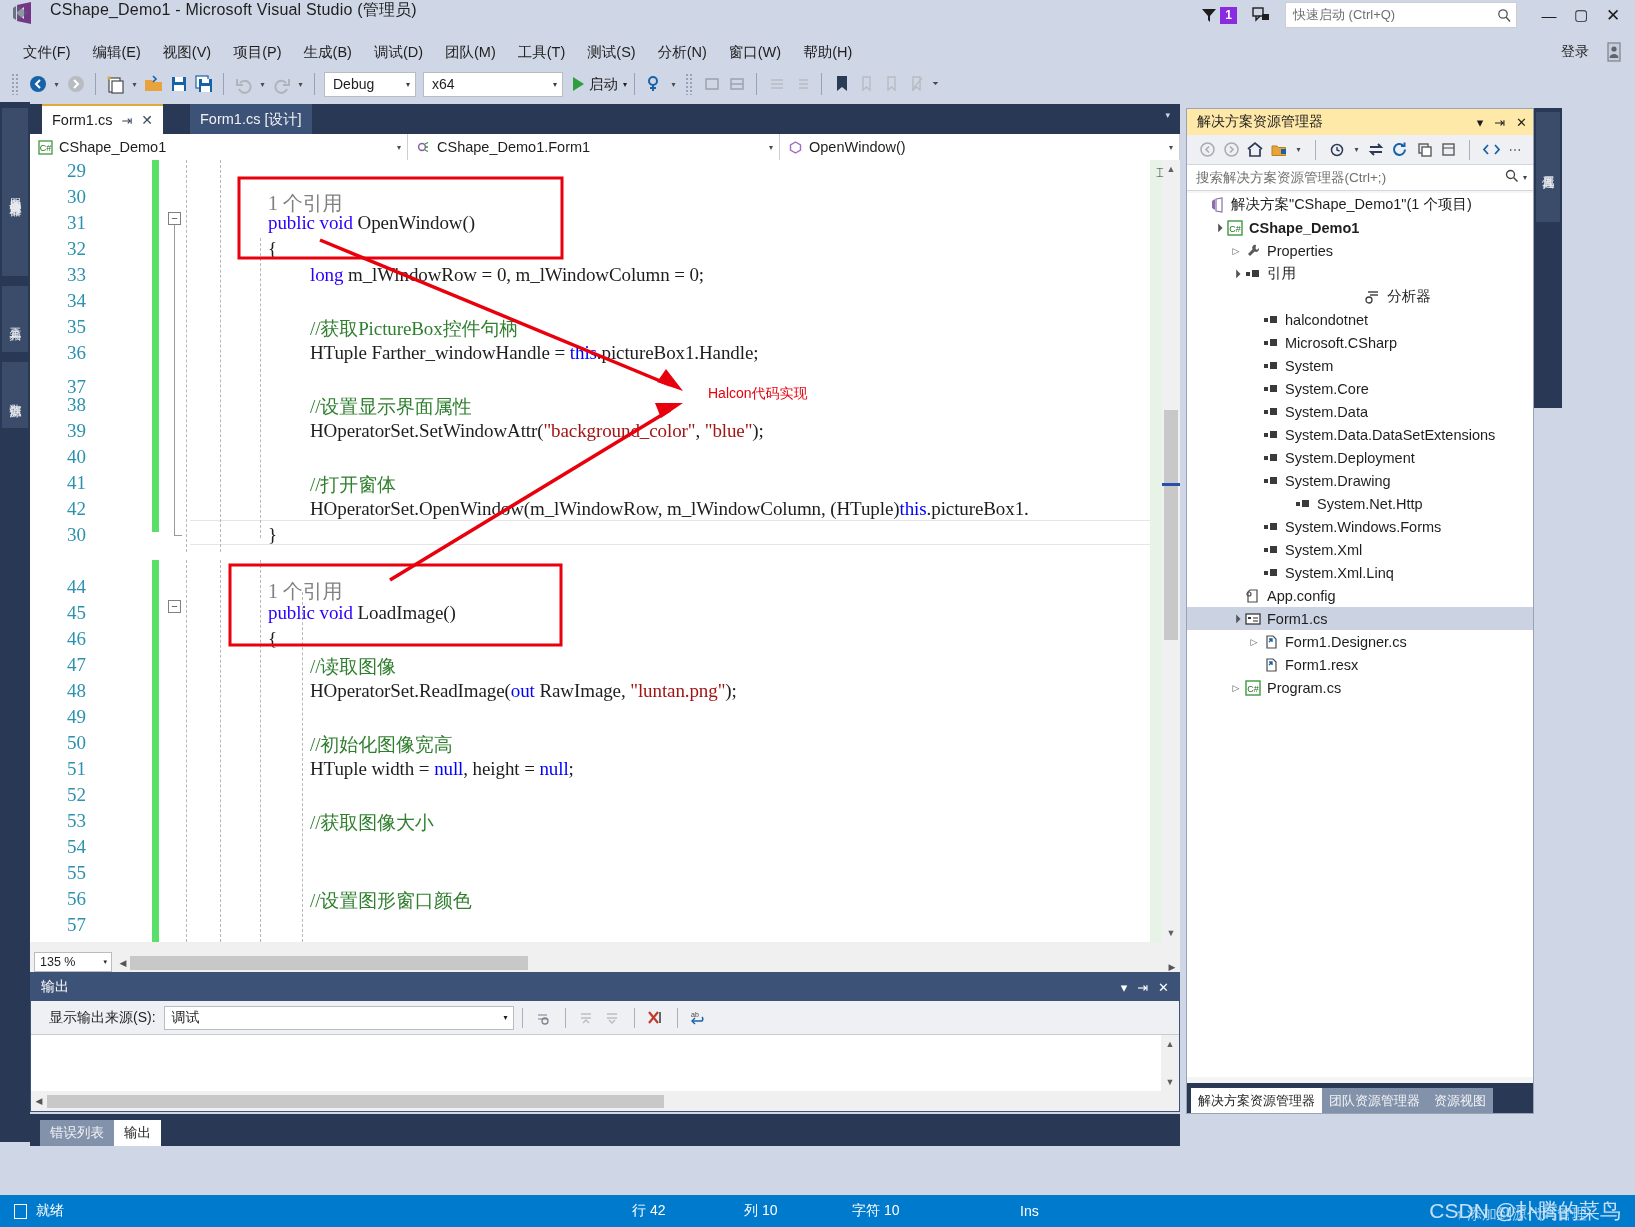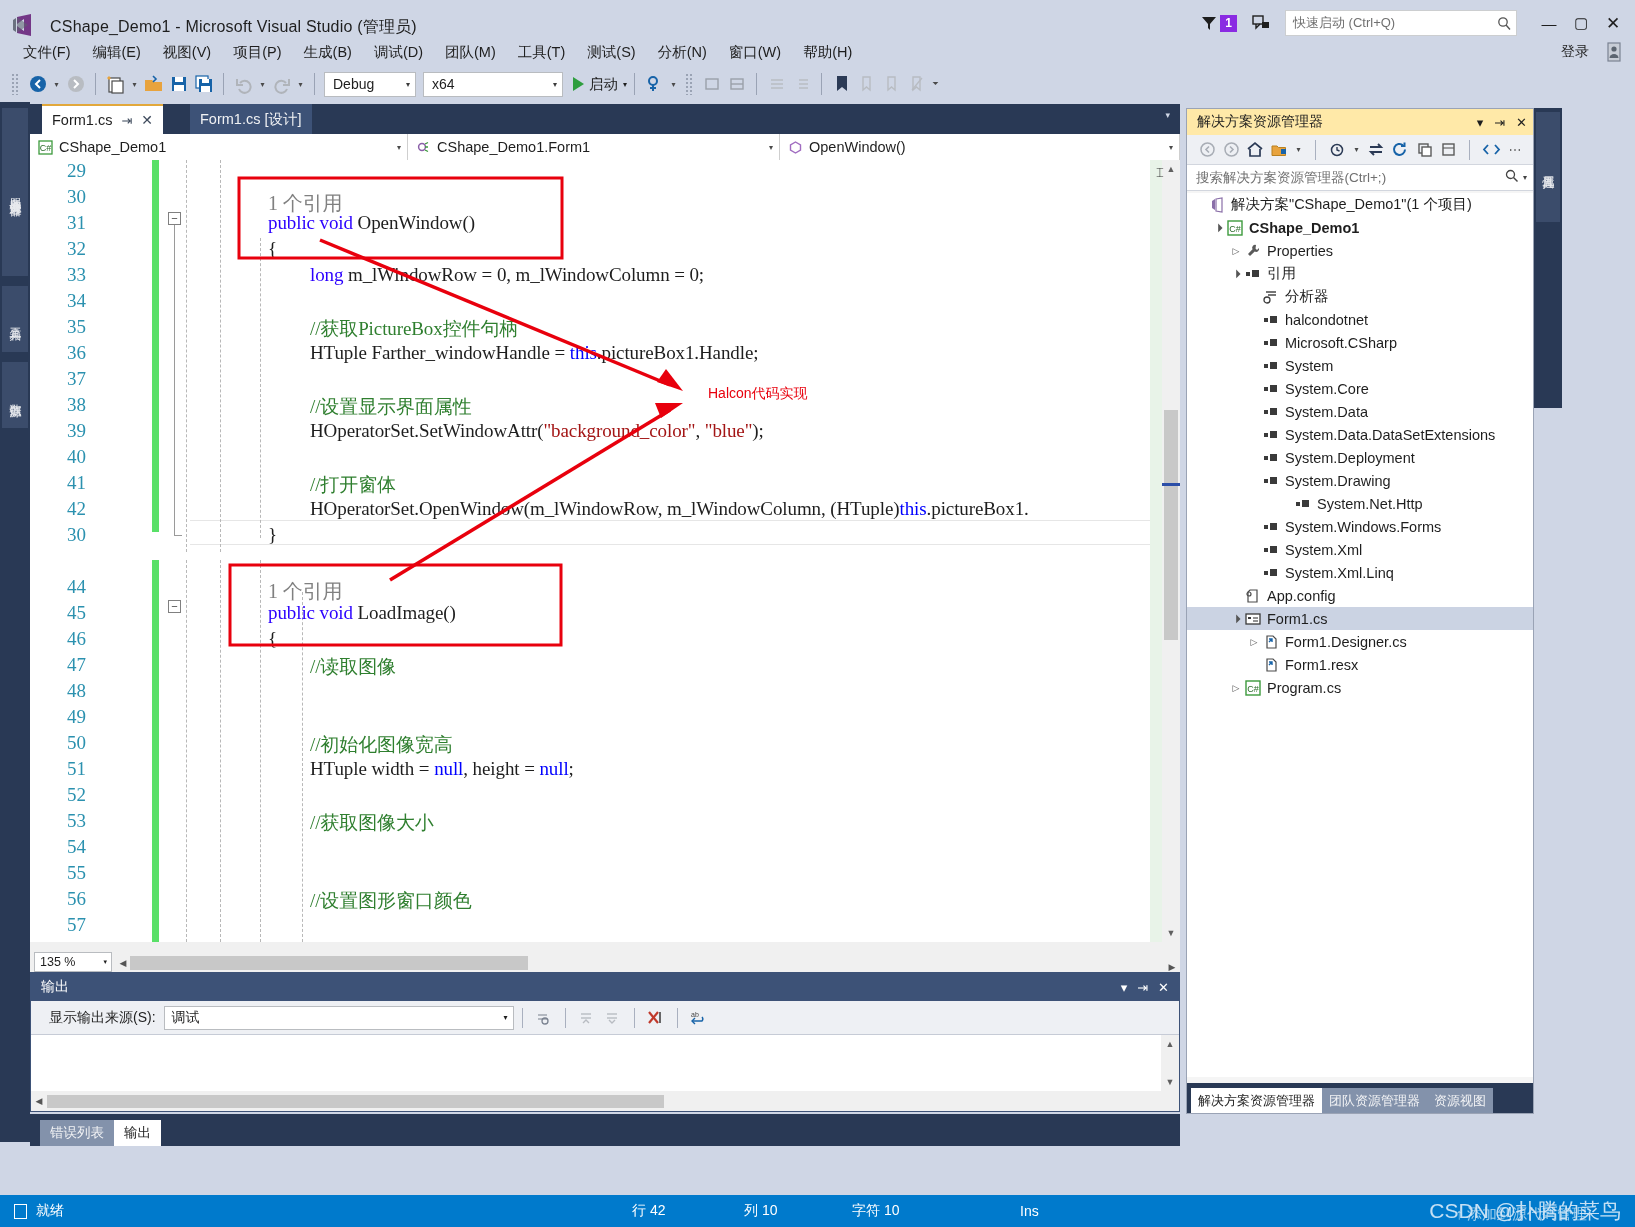--- a/index.html
+++ b/index.html
@@ -7,21 +7,21 @@
   body {
     font-family: "Liberation Sans", sans-serif;
     background:#293955;
     font-size:14px;
     color:#1e1e1e;
     -webkit-font-smoothing:antialiased;
   }
   #app { position:relative; width:1635px; height:1227px; background:#cfd6e5; }
 
   
-  .titlebar { position:absolute; left:0; top:0; width:1635px; height:38px; background:#cfd6e5; display:flex; align-items:flex-end; }
+  .titlebar { position:absolute; left:0; top:0; width:1635px; height:38px; background:#cfd6e5; display:flex; align-items:flex-start; }
   .vs-logo { width:26px; height:26px; margin-left:10px; position:relative; }
   .vs-logo svg { display:block; }
   .title-text { margin-left:14px; font-size:16px; color:#1e1e1e; letter-spacing:.2px; }
   .title-right { margin-left:auto; display:flex; align-items:center; gap:8px; padding-right:6px; }
   .notif-wrap { display:flex; align-items:center; gap:2px; }
   .flag-icon { width:18px; height:18px; }
   .badge-1 { background:#8a2be2; color:#fff; font-size:12px; width:17px; height:17px; display:flex; align-items:center; justify-content:center; font-weight:bold; }
   .feedback-icon { width:20px; height:20px; margin-left:6px; }
   .quick-launch { width:232px; height:26px; background:#fff; border:1px solid #ccced0; display:flex; align-items:center; padding:0 4px 0 7px; font-size:13px; color:#707070; margin-left:6px; }
   .quick-launch span { flex:1; }
@@ -411,21 +411,21 @@
 
     <div class="gutter-num">
       <div class="lnum" style="top:0px;">29</div>
       <div class="lnum" style="top:26px;">30</div>
       <div class="lnum" style="top:52px;">31</div>
       <div class="lnum" style="top:78px;">32</div>
       <div class="lnum" style="top:104px;">33</div>
       <div class="lnum" style="top:130px;">34</div>
       <div class="lnum" style="top:156px;">35</div>
       <div class="lnum" style="top:182px;">36</div>
-      <div class="lnum" style="top:208px;">37</div>
+      <div class="lnum" style="top:216px;">37</div>
       <div class="lnum" style="top:234px;">38</div>
       <div class="lnum" style="top:260px;">39</div>
       <div class="lnum" style="top:286px;">40</div>
       <div class="lnum" style="top:312px;">41</div>
       <div class="lnum" style="top:338px;">42</div>
       <div class="lnum" style="top:364px;">30</div>
       <div class="lnum" style="top:416px;">44</div>
       <div class="lnum" style="top:442px;">45</div>
       <div class="lnum" style="top:468px;">46</div>
       <div class="lnum" style="top:494px;">47</div>
@@ -450,20 +450,21 @@
     <div class="codeline cmt" style="left:280px;top:234px;">//设置显示界面属性</div>
     <div class="codeline" style="left:280px;top:260px;">HOperatorSet.SetWindowAttr(<span class="str">"background_color"</span>, <span class="str">"blue"</span>);</div>
     <div class="codeline cmt" style="left:280px;top:312px;">//打开窗体</div>
     <div class="codeline" style="left:280px;top:338px;">HOperatorSet.OpenWindow(m_lWindowRow, m_lWindowColumn, (HTuple)<span class="kw2">this</span>.pictureBox1.</div>
     <div class="codeline" style="left:238px;top:364px;">}</div>
 
     <div class="codeline ref" style="left:238px;top:418px;">1 个引用</div>
     <div class="codeline" style="left:238px;top:442px;"><span class="kw">public</span> <span class="kw">void</span> LoadImage()</div>
     <div class="codeline" style="left:238px;top:468px;">{</div>
     <div class="codeline cmt" style="left:280px;top:494px;">//读取图像</div>
+    <div class="codeline" style="left:280px;top:520px;">HOperatorSet.ReadImage(<span class="kw2">out</span> RawImage, <span class="str">"luntan.png"</span>);</div>
     <div class="codeline cmt" style="left:280px;top:572px;">//初始化图像宽高</div>
     <div class="codeline" style="left:280px;top:598px;">HTuple width = <span class="kw2">null</span>, height = <span class="kw2">null</span>;</div>
     <div class="codeline cmt" style="left:280px;top:650px;">//获取图像大小</div>
     <div class="codeline cmt" style="left:280px;top:728px;">//设置图形窗口颜色</div>
 
     <svg style="position:absolute;left:0;top:0;width:1150px;height:782px;pointer-events:none;">
       <rect x="209" y="18" width="323" height="80" fill="none" stroke="#e8000d" stroke-width="3"></rect>
       <rect x="200" y="405" width="331" height="80" fill="none" stroke="#e8000d" stroke-width="3"></rect>
       <line x1="290" y1="80" x2="640" y2="225" stroke="#e8000d" stroke-width="3.5"></line>
       <polygon points="653,231 627,222 636,209" fill="#e8000d"></polygon>
@@ -693,21 +694,21 @@
         <div class="tnode" style="padding-left: 42px;">
           <span class="twist" style="transform: rotate(-45deg); font-size: 8px;">◢</span>
           <span class="ticon">
             <svg width="16" height="16" viewBox="0 0 16 16">
               <rect x="1" y="6" width="4" height="4" fill="#3a3a3a"></rect>
               <rect x="7" y="4" width="7" height="7" fill="#3a3a3a"></rect>
             </svg>
           </span>
           <span>引用</span>
         </div>
-        <div class="tnode" style="padding-left: 60px;">
+        <div class="tnode" style="padding-left: 60px; justify-content: center;">
           <span class="twist"></span>
           <span class="ticon">
             <svg width="16" height="16" viewBox="0 0 16 16">
               <line x1="3" y1="3" x2="13" y2="3" stroke="#3a3a3a" stroke-width="1.4"></line>
               <line x1="5" y1="6" x2="13" y2="6" stroke="#3a3a3a" stroke-width="1.4"></line>
               <circle cx="4" cy="11" r="3" fill="none" stroke="#3a3a3a" stroke-width="1.3"></circle>
             </svg>
           </span>
           <span>分析器</span>
         </div>

